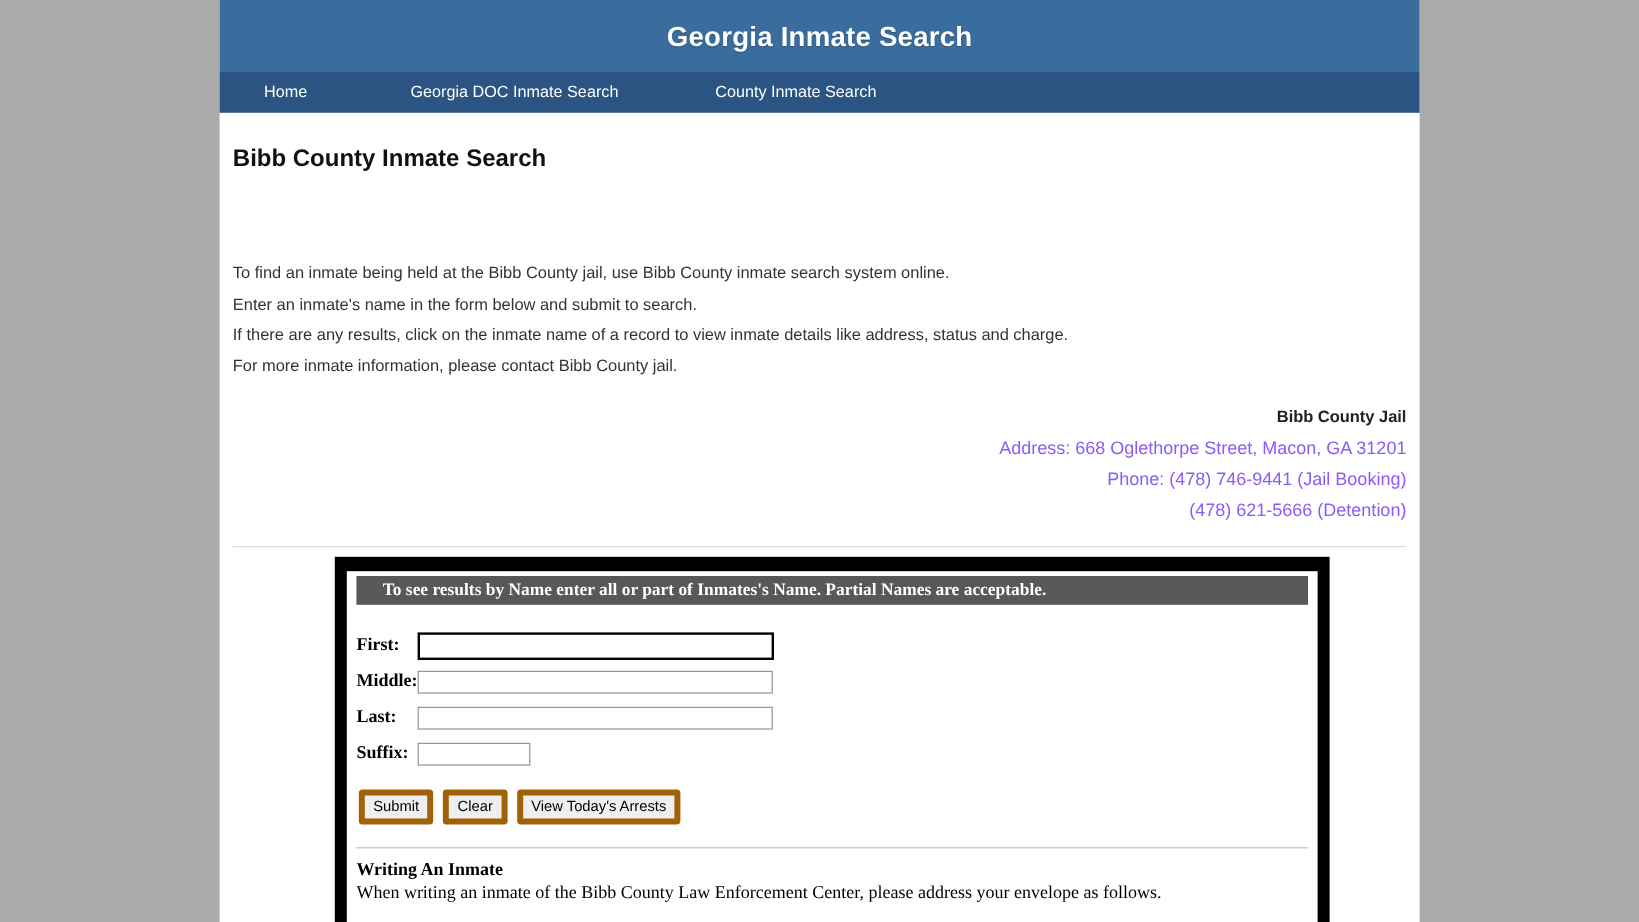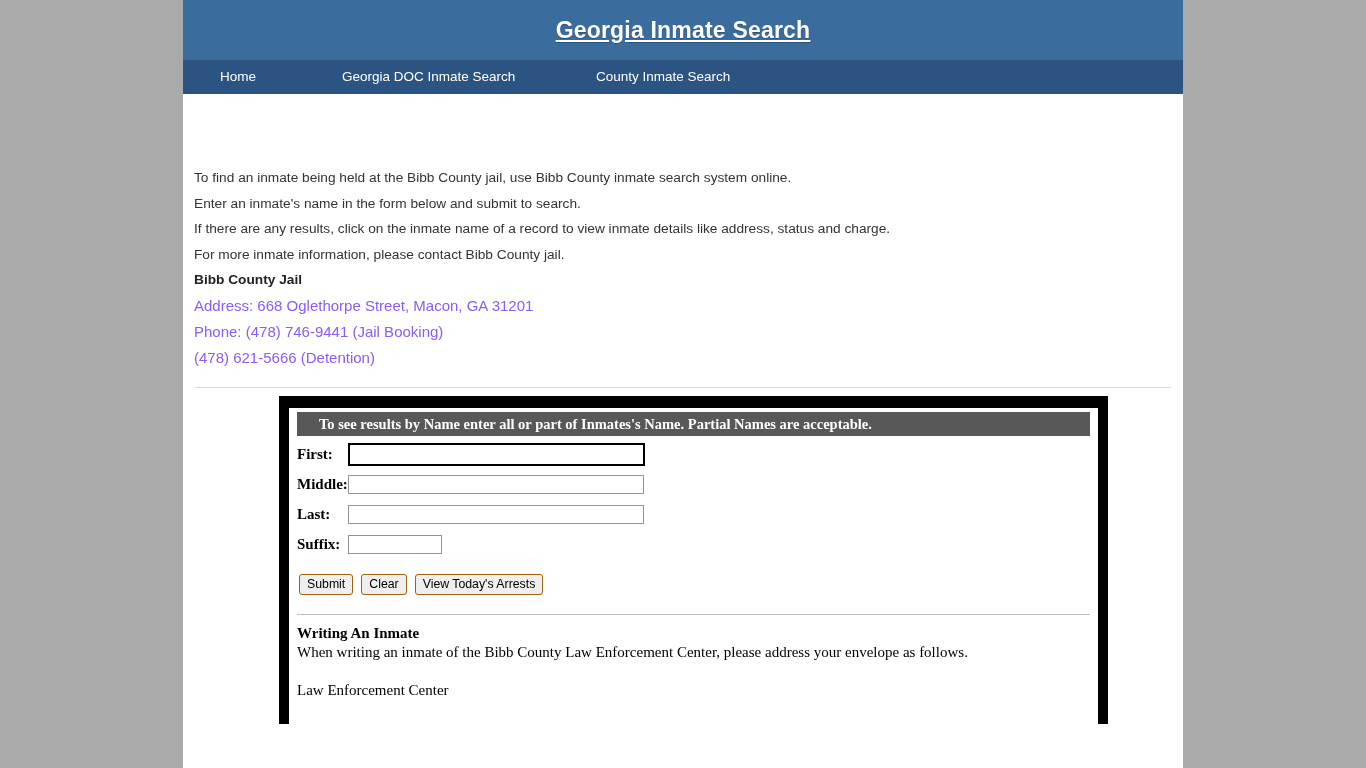--- a/index.html
+++ b/index.html
@@ -31,21 +31,20 @@
     display: flex;
     align-items: center;
     justify-content: center;
   }
   .masthead-title {
     color: #ffffff;
     font-size: 23px;
     font-weight: bold;
     letter-spacing: 0.2px;
     text-shadow: 0 1px 1px rgba(0,0,0,.25);
-    text-decoration: underline;
   }
 
   
   .navbar {
     height: 34px;
     background: #2b5483;
     display: flex;
     align-items: center;
     position: relative;
   }
@@ -77,20 +76,22 @@
   .intro {
     margin-top: 71px;
   }
   .intro p {
     margin: 0 0 0 0;
     font-size: 13.7px;
     line-height: 25.5px;
     color: #333333;
   }
   .jail-block {
+    margin-top: 18px;
+    text-align: right;
   }
   .jail-block .jail-name {
     font-size: 13.7px;
     font-weight: bold;
     color: #222222;
     line-height: 26px;
     margin: 0;
   }
   .jail-block p {
     margin: 0;
@@ -133,21 +134,21 @@
     font-family: "Liberation Serif", serif;
     font-weight: bold;
     font-size: 14.5px;
     padding: 4px 6px 4px 22px;
     line-height: 16px;
     margin-top: 4px;
   }
 
   table.namefields {
     border-collapse: collapse;
-    margin-top: 6px;
+    margin-top: 22px;
     margin-left: 0px;
   }
   table.namefields td {
     padding: 0;
     vertical-align: middle;
   }
   td.fieldlabel {
     font-family: "Liberation Serif", serif;
     font-weight: bold;
     font-size: 15px;
@@ -177,21 +178,21 @@
 
   .btnrow {
     margin-top: 17px;
     margin-left: 2px;
   }
   button.formbtn {
     font-family: "Liberation Sans", sans-serif;
     font-size: 12.3px;
     color: #000000;
     background: #efefef;
-    border: 1px solid #a16207;
+    border: 5px solid #a16207;
     border-radius: 3px;
     padding: 2px 7px 3px 7px;
     margin-right: 4px;
     cursor: pointer;
     line-height: 14px;
   }
 
   .inner-divider {
     border: 0;
     border-top: 1px solid #bfbfbf;
@@ -226,20 +227,21 @@
   </header>
 
   <nav class="navbar">
     <a class="nav-item n0" href="#">Home</a>
     <a class="nav-item n1" href="#">Georgia DOC Inmate Search</a>
     <a class="nav-item n2" href="#">County Inmate Search</a>
   </nav>
 
   <main class="content">
 
+    <h2 class="page-title">Bibb County Inmate Search</h2>
 
     <section class="intro">
       <p>To find an inmate being held at the Bibb County jail, use Bibb County inmate search system online.</p>
       <p>Enter an inmate's name in the form below and submit to search.</p>
       <p>If there are any results, click on the inmate name of a record to view inmate details like address, status and charge.</p>
       <p>For more inmate information, please contact Bibb County jail.</p>
     </section>
 
     <section class="jail-block">
       <p class="jail-name">Bibb County Jail</p>

